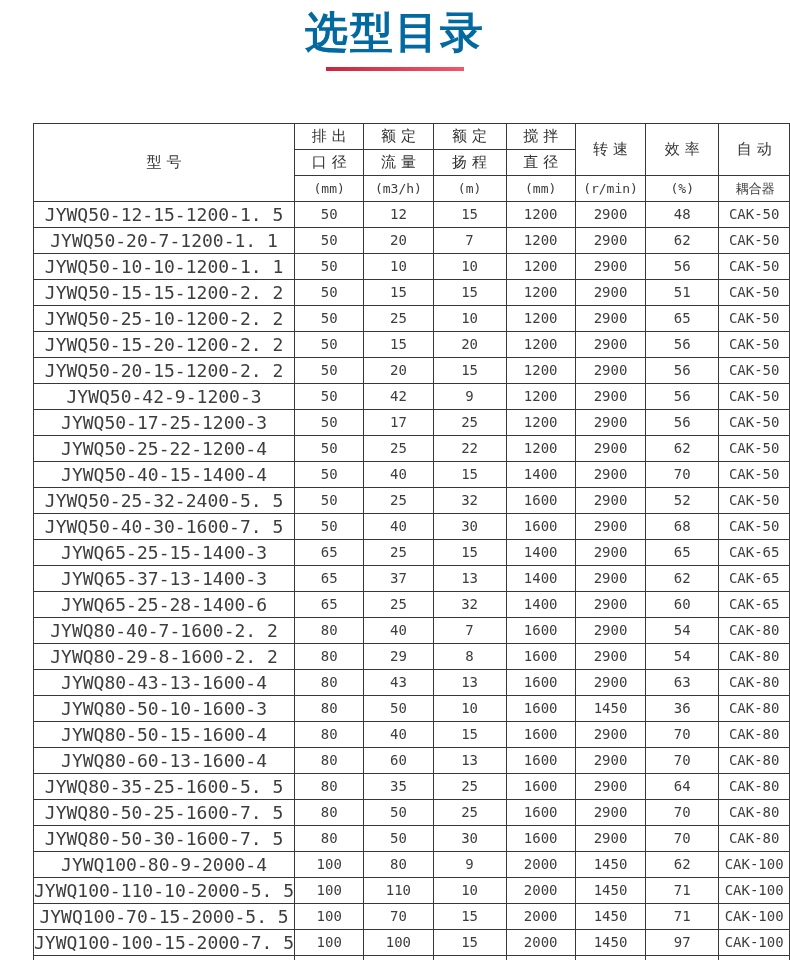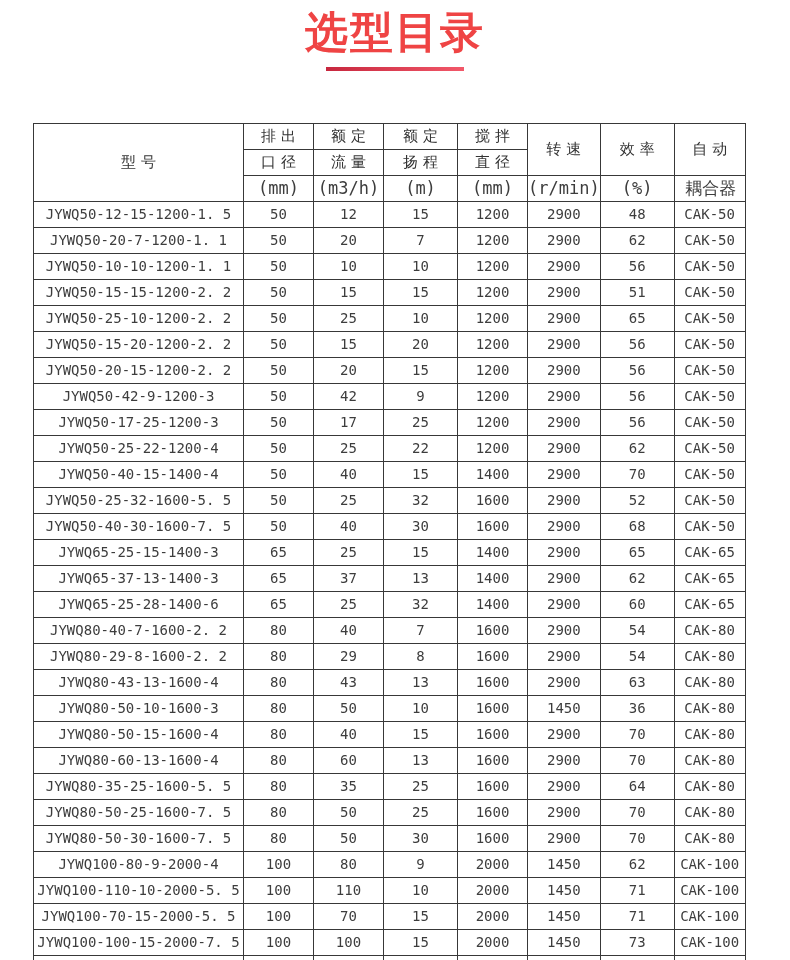--- a/index.html
+++ b/index.html
@@ -14,21 +14,21 @@
   .title {
     position: absolute;
     top: 4px; left: 0;
     width: 790px;
     margin: 0;
     text-align: center;
     font-family: "DejaVu Sans", "Liberation Sans", sans-serif;
     font-size: 43px;
     font-weight: 700;
     letter-spacing: 2px;
-    color: #ef4444;
+    color: #0369a1;
     line-height: 56px;
   }
   .title-underline {
     position: absolute;
     top: 67px;
     left: 326px;
     width: 138px;
     height: 4px;
     background: linear-gradient(to right, #c7273e, #f25869);
   }
@@ -62,31 +62,31 @@
   .spec-table thead th.cn-sm {
     font-family: "DejaVu Sans", "Liberation Sans", sans-serif;
     font-size: 14px;
     letter-spacing: 2px;
     padding-left: 2px;
     color: #333333;
     margin-top: 20px;
   }
   
   .spec-table thead th.unit {
-    font-size: 17px;
+    font-size: 13px;
     letter-spacing: 0;
     color: #3d3d3d;
   }
   
   .spec-table tbody td {
     font-size: 14px;
     color: #3d3d3d;
   }
   .spec-table tbody td.model {
-    font-size: 14px;
+    font-size: 18px;
   }
 </style>
 </head>
 <body>
 
 <div class="page">
 
   <h1 class="title">选型目录</h1>
   <div class="title-underline"></div>
 
@@ -233,21 +233,21 @@
           <td class="model">JYWQ50-40-15-1400-4</td>
           <td>50</td>
           <td>40</td>
           <td>15</td>
           <td>1400</td>
           <td>2900</td>
           <td>70</td>
           <td>CAK-50</td>
         </tr>
         <tr>
-          <td class="model">JYWQ50-25-32-1600-5. 5</td>
+          <td class="model">JYWQ50-25-32-2400-5. 5</td>
           <td>50</td>
           <td>25</td>
           <td>32</td>
           <td>1600</td>
           <td>2900</td>
           <td>52</td>
           <td>CAK-50</td>
         </tr>
         <tr>
           <td class="model">JYWQ50-40-30-1600-7. 5</td>
@@ -409,21 +409,21 @@
           <td>71</td>
           <td>CAK-100</td>
         </tr>
         <tr>
           <td class="model">JYWQ100-100-15-2000-7. 5</td>
           <td>100</td>
           <td>100</td>
           <td>15</td>
           <td>2000</td>
           <td>1450</td>
-          <td>73</td>
+          <td>97</td>
           <td>CAK-100</td>
         </tr>
         <tr>
           <td></td>
           <td></td>
           <td></td>
           <td></td>
           <td></td>
           <td></td>
           <td></td>

